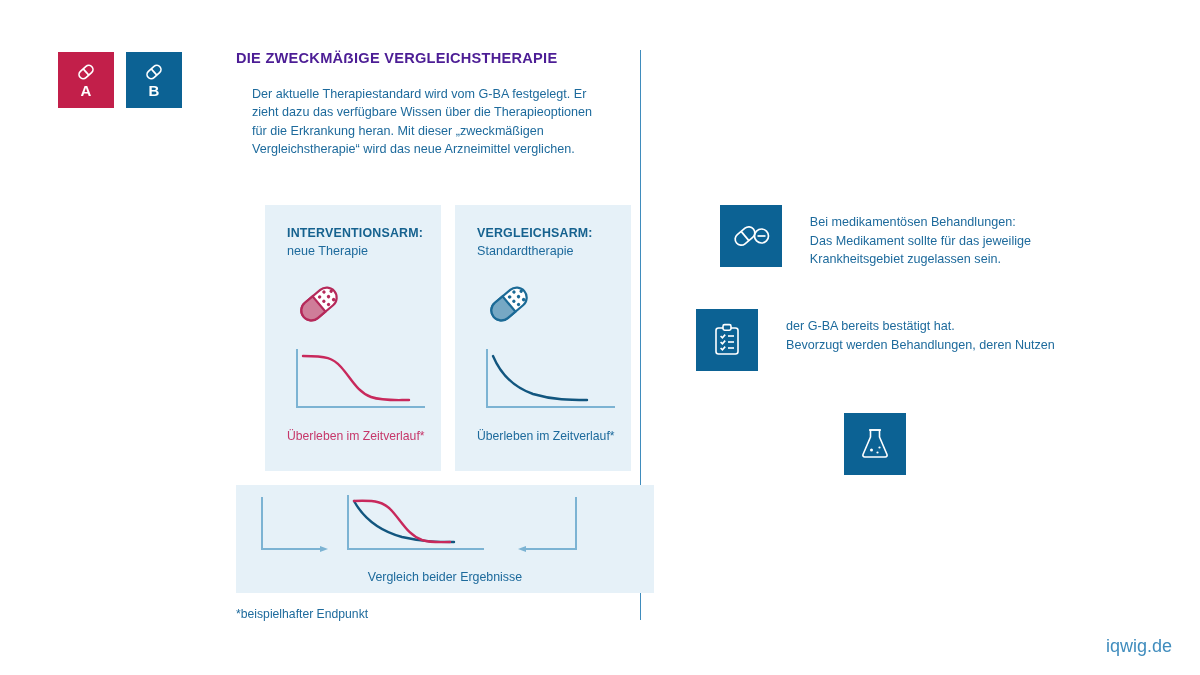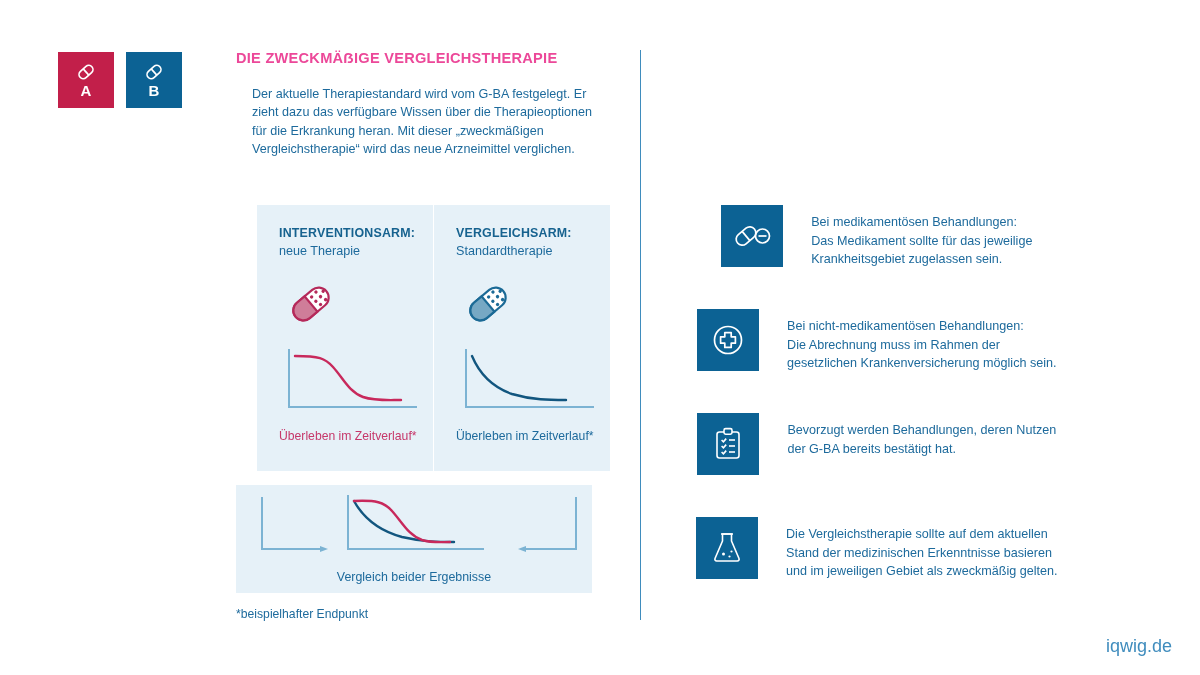--- a/index.html
+++ b/index.html
@@ -46,37 +46,37 @@
     width: 1px; height: 570px;
     background: #3f8cbd;
   }
 
   h1.heading {
     margin: 0 0 14px 0;
     font-size: 14.6px;
     font-weight: bold;
     letter-spacing: .25px;
     line-height: 1.42;
-    color: #ec4899;
+    color: #4c1d95;
     text-transform: uppercase;
   }
   .col-right h1.heading { margin-bottom: 0; }
 
   p.body {
     margin: 16px;
     font-size: 12.6px;
     line-height: 1.47;
     color: #1d6a9c;
   }
   p.body + p.body { margin-top: 11px; }
 
   
   .arms {
-    position: absolute; left: 220px; top: 205px;
-    display: flex; gap: 1px; padding-left: 37px;
+    position: absolute; left: 228px; top: 205px;
+    display: flex; gap: 14px; padding-left: 37px;
   }
   .arm {
     width: 176px; height: 266px;
     background: #e6f1f8;
     padding: 20px 0 0 22px;
     box-sizing: border-box;
   }
   .arm-title {
     font-size: 12.4px;
     font-weight: bold;
@@ -97,21 +97,21 @@
     margin-top: 9px;
     font-size: 12.2px;
     line-height: 1.38;
   }
   .arm-caption.red { color: #c6376a; }
   .arm-caption.blue { color: #1d6a9c; }
 
   
   .merge {
     position: absolute; left: 236px; top: 485px;
-    width: 356px; height: 108px;
+    width: 418px; height: 108px;
     background: #e6f1f8;
   }
   .merge svg { display: block; }
   .merge-caption {
     position: absolute;
     left: 0; right: 0; bottom: 9px;
     text-align: center;
     font-size: 12.4px;
     color: #1d6a9c;
   }
@@ -273,73 +273,53 @@
           </g>
         </svg>
       </div>
       <div class="point-text">
         <span>Bei medikamentösen Behandlungen:</span>
         <span>Das Medikament sollte für das jeweilige</span>
         <span>Krankheitsgebiet zugelassen sein.</span>
       </div>
     </div>
 
-    <div class="point">
-      <div class="point-icon">
-        <svg width="34" height="34" viewBox="0 0 34 34">
-          <g fill="none" stroke="#ffffff" stroke-width="1.7">
-            <circle cx="17" cy="17" r="13.5"></circle>
-            <path d="M13.8 9.6 h6.4 v4.2 h4.2 v6.4 h-4.2 v4.2 h-6.4 v-4.2 h-4.2 v-6.4 h4.2 z" stroke-linejoin="round"></path>
-          </g>
-        </svg>
-      </div>
-      <div class="point-text">
-        <span>Bei nicht-medikamentösen Behandlungen:</span>
-        <span>Die Abrechnung muss im Rahmen der</span>
-        <span>gesetzlichen Krankenversicherung möglich sein.</span>
-      </div>
-    </div>
 
     <div class="point">
       <div class="point-icon">
         <svg width="30" height="36" viewBox="0 0 30 36">
           <g fill="none" stroke="#ffffff" stroke-width="1.6">
             <rect x="4" y="6" width="22" height="26" rx="2.5"></rect>
             <rect x="11" y="2.6" width="8" height="5.6" rx="1.6" fill="#0c6294"></rect>
             <path d="M8.6 14 l1.8 1.8 l2.8 -3.2"></path>
             <line x1="16" y1="14" x2="22" y2="14"></line>
             <path d="M8.6 20 l1.8 1.8 l2.8 -3.2"></path>
             <line x1="16" y1="20" x2="22" y2="20"></line>
             <path d="M8.6 26 l1.8 1.8 l2.8 -3.2"></path>
             <line x1="16" y1="26" x2="22" y2="26"></line>
           </g>
         </svg>
       </div>
       <div class="point-text">
+        <span>der G-BA bereits bestätigt hat.</span>
         <span>Bevorzugt werden Behandlungen, deren Nutzen</span>
-        <span>der G-BA bereits bestätigt hat.</span>
       </div>
     </div>
 
     <div class="point">
       <div class="point-icon">
         <svg width="30" height="36" viewBox="0 0 30 36">
           <g fill="none" stroke="#ffffff" stroke-width="1.6">
             <path d="M10.5 4 h9 v7 l7.5 17.5 a1.8 1.8 0 0 1 -1.7 2.5 h-20.6 a1.8 1.8 0 0 1 -1.7 -2.5 l7.5 -17.5 z" stroke-linejoin="round"></path>
             <line x1="9" y1="4" x2="21" y2="4"></line>
           </g>
           <g fill="#ffffff">
             <circle cx="11.5" cy="24" r="1.5"></circle>
             <circle cx="17.5" cy="26.5" r="1.1"></circle>
             <circle cx="19.5" cy="21.5" r="1.1"></circle>
           </g>
         </svg>
       </div>
-      <div class="point-text">
-        <span>Die Vergleichstherapie sollte auf dem aktuellen</span>
-        <span>Stand der medizinischen Erkenntnisse basieren</span>
-        <span>und im jeweiligen Gebiet als zweckmäßig gelten.</span>
-      </div>
     </div>
   </div>
 
   <div class="footer">iqwig.de</div>
 </div>
 
 </body></html>

